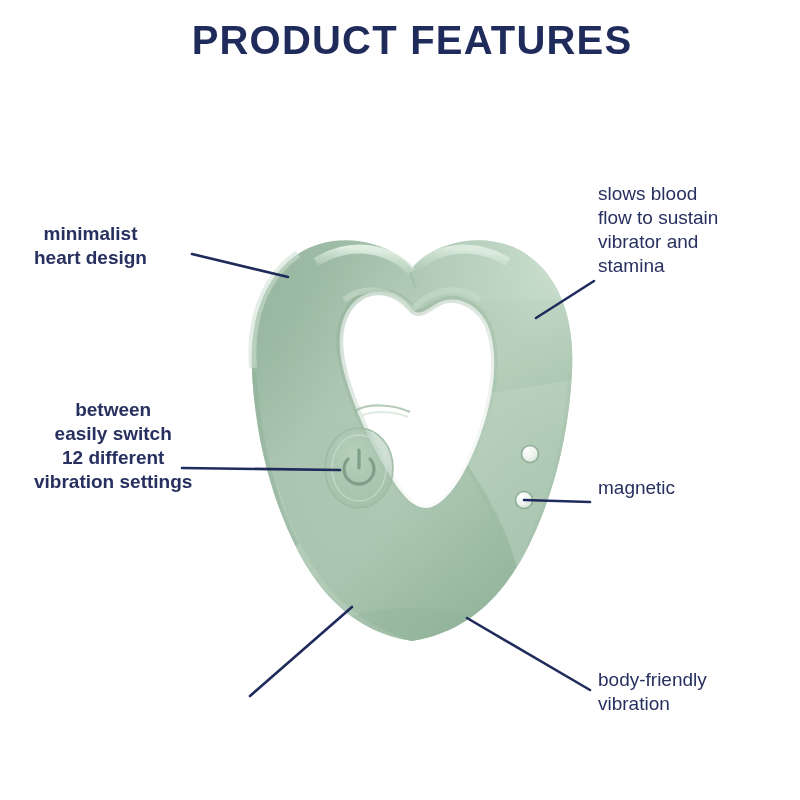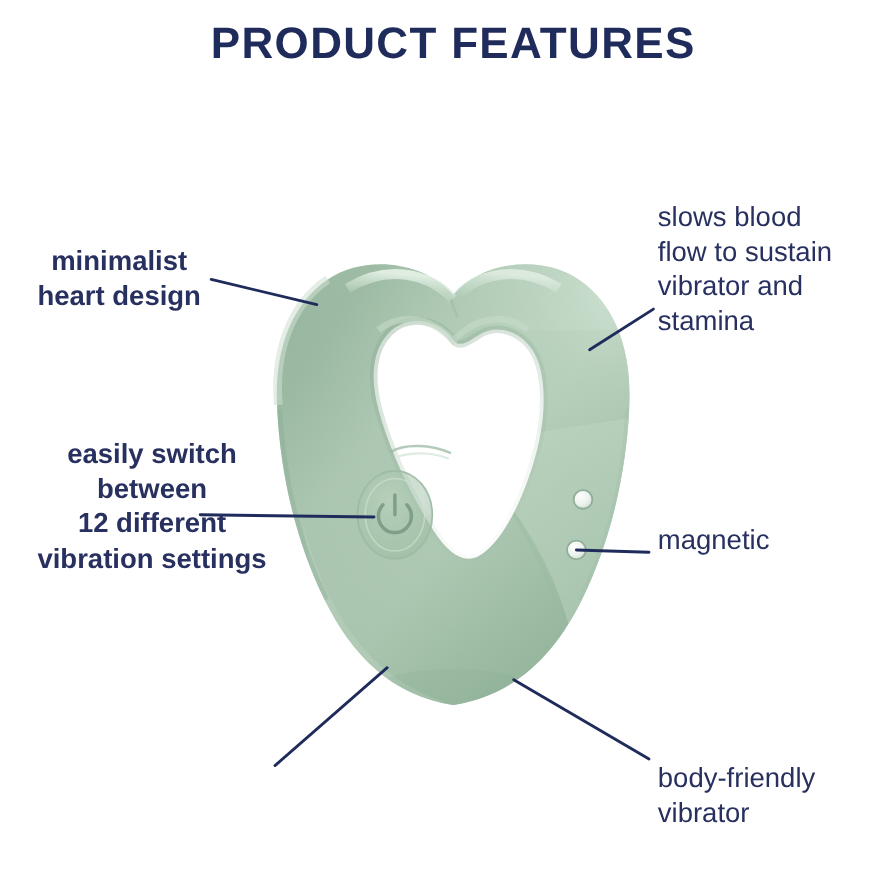--- a/index.html
+++ b/index.html
@@ -39,36 +39,36 @@
     letter-spacing: 1.2px;
     color: #1f2b5b;
     white-space: nowrap;
   }
 
   
   .callout {
     position: absolute;
     color: #27305f;
     font-family: "Liberation Sans", sans-serif;
-    font-size: 25px;
+    font-size: 19px;
     line-height: 1.26;
     font-weight: 500;
     white-space: nowrap;
   }
   .callout .line { display: block; }
 
   .callout-left  { text-align: center; font-weight: bold; }
   .callout-right { text-align: left; }
 
   #callout-minimalist   { left: 22px;  top: 222px; }
   #callout-easy-switch  { left: 22px;  top: 398px; }
   #callout-two-in-one   { left: 22px;  top: 645px; }
   #callout-slows-blood  { left: 586px; top: 182px; }
   #callout-magnetic     { left: 586px; top: 476px; }
-  #callout-silicone     { left: 586px; top: 692px; }
+  #callout-silicone     { left: 586px; top: 668px; }
 
   
   #product-art {
     position: absolute;
     left: 0;
     top: 0;
     width: 800px;
     height: 800px;
     pointer-events: none;
   }
@@ -241,36 +241,36 @@
       <line x1="578" y1="690" x2="455" y2="618"></line>
     </g>
   </svg>
 
   <div class="callout callout-left" id="callout-minimalist">
     <span class="line">minimalist</span>
     <span class="line">heart design</span>
   </div>
 
   <div class="callout callout-left" id="callout-easy-switch">
+    <span class="line">between</span>
     <span class="line">easily switch</span>
-    <span class="line">between</span>
     <span class="line">12 different</span>
     <span class="line">vibration settings</span>
   </div>
 
 
   <div class="callout callout-right" id="callout-slows-blood">
     <span class="line">slows blood</span>
     <span class="line">flow to sustain</span>
     <span class="line">vibrator and</span>
     <span class="line">stamina</span>
   </div>
 
   <div class="callout callout-right" id="callout-magnetic">
     <span class="line">magnetic</span>
   </div>
 
   <div class="callout callout-right" id="callout-silicone">
     <span class="line">body-friendly</span>
-    <span class="line">vibrator</span>
+    <span class="line">vibration</span>
   </div>
 
 </div>
 
 </body></html>

